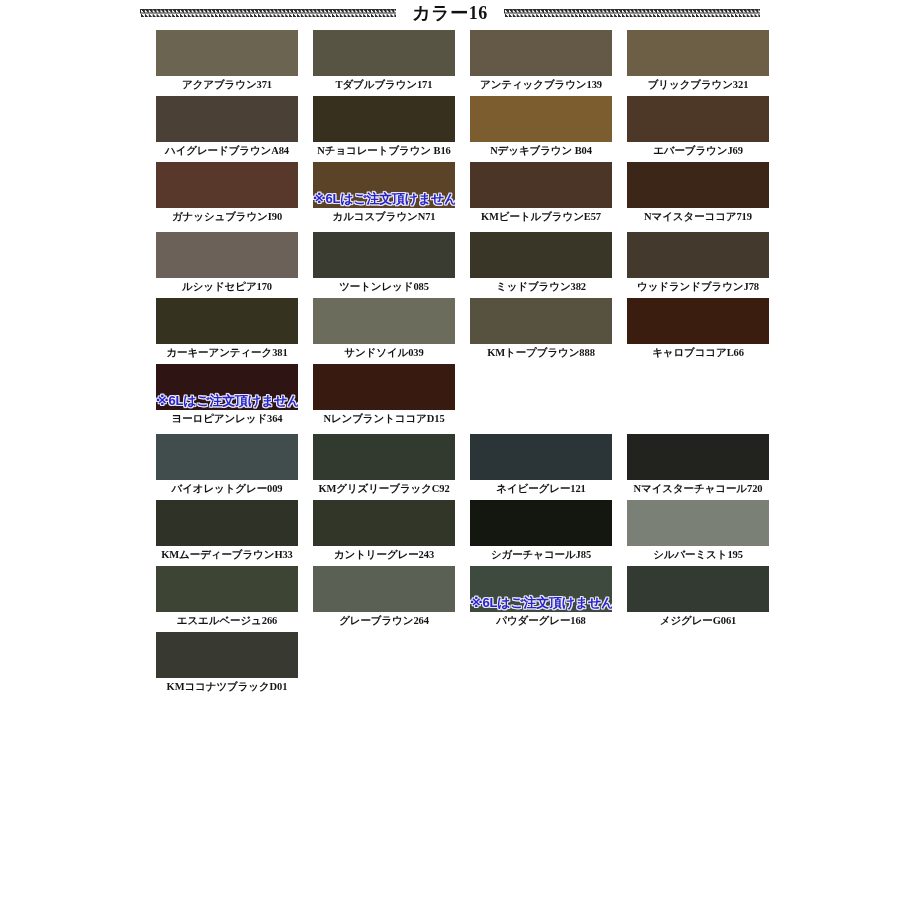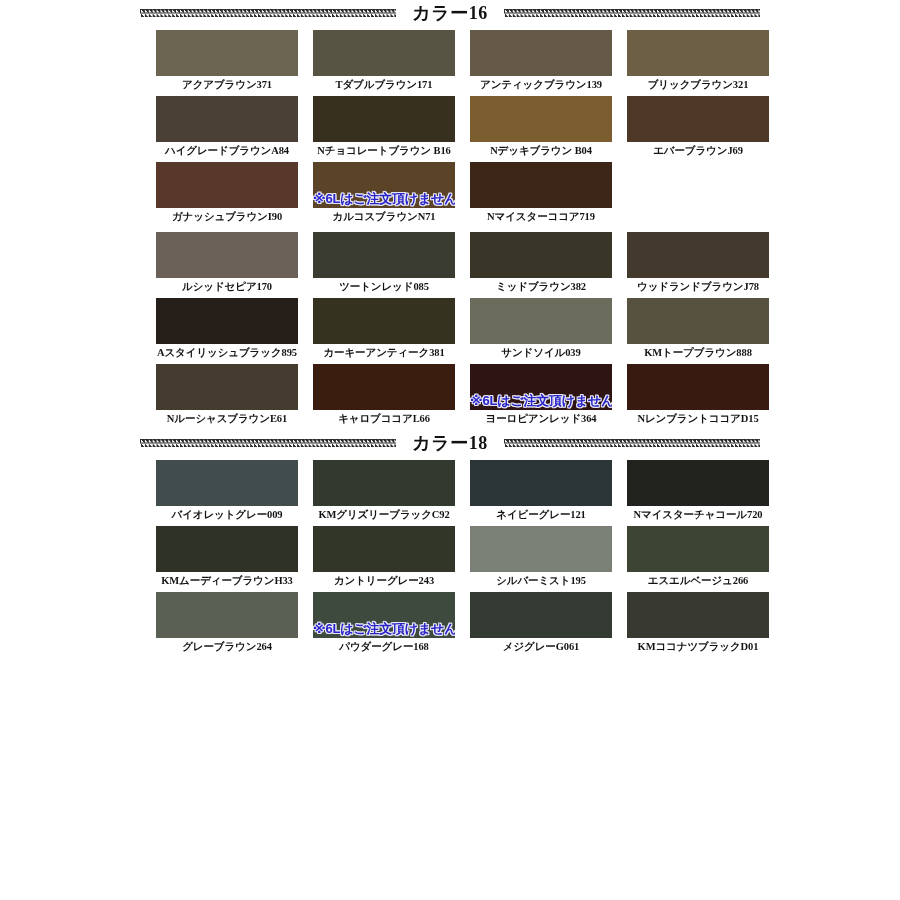--- a/index.html
+++ b/index.html
@@ -186,20 +186,24 @@
             <div class="swatch-chip" style="background: rgb(88, 56, 42);"></div>
             <span class="swatch-label">ガナッシュブラウンI90</span>
           </div>
           <div class="swatch-cell">
             <div class="swatch-chip" style="background: rgb(90, 67, 39);">
               <div class="swatch-note">※6Lはご注文頂けません</div>
             </div>
             <span class="swatch-label">カルコスブラウンN71</span>
           </div>
           <div class="swatch-cell">
+            <div class="swatch-chip" style="background: rgb(74, 53, 38);"></div>
+            <span class="swatch-label">KMビートルブラウンE57</span>
+          </div>
+          <div class="swatch-cell">
             <div class="swatch-chip" style="background: rgb(60, 38, 23);"></div>
             <span class="swatch-label">Nマイスターココア719</span>
           </div>
         </div>
       </div>
       <div class="section-block">
         <div class="swatch-grid">
           <div class="swatch-cell">
             <div class="swatch-chip" style="background: rgb(108, 97, 89);"></div>
             <span class="swatch-label">ルシッドセピア170</span>
@@ -210,61 +214,48 @@
           </div>
           <div class="swatch-cell">
             <div class="swatch-chip" style="background: rgb(57, 53, 39);"></div>
             <span class="swatch-label">ミッドブラウン382</span>
           </div>
           <div class="swatch-cell">
             <div class="swatch-chip" style="background: rgb(67, 57, 44);"></div>
             <span class="swatch-label">ウッドランドブラウンJ78</span>
           </div>
           <div class="swatch-cell">
-            <div class="swatch-chip" style="background: rgb(38, 30, 24);"></div>
-            <span class="swatch-label">Aスタイリッシュブラック895</span>
-          </div>
-          <div class="swatch-cell">
             <div class="swatch-chip" style="background: rgb(53, 50, 31);"></div>
             <span class="swatch-label">カーキーアンティーク381</span>
           </div>
           <div class="swatch-cell">
             <div class="swatch-chip" style="background: rgb(107, 108, 92);"></div>
             <span class="swatch-label">サンドソイル039</span>
           </div>
           <div class="swatch-cell">
             <div class="swatch-chip" style="background: rgb(86, 82, 63);"></div>
             <span class="swatch-label">KMトープブラウン888</span>
-          </div>
-          <div class="swatch-cell">
-            <div class="swatch-chip" style="background: rgb(69, 58, 46);"></div>
-            <span class="swatch-label">NルーシャスブラウンE61</span>
           </div>
           <div class="swatch-cell">
             <div class="swatch-chip" style="background: rgb(58, 29, 15);"></div>
             <span class="swatch-label">キャロブココアL66</span>
           </div>
           <div class="swatch-cell">
             <div class="swatch-chip" style="background: rgb(46, 20, 18);">
               <div class="swatch-note">※6Lはご注文頂けません</div>
             </div>
             <span class="swatch-label">ヨーロピアンレッド364</span>
           </div>
           <div class="swatch-cell">
             <div class="swatch-chip" style="background: rgb(56, 26, 16);"></div>
             <span class="swatch-label">NレンブラントココアD15</span>
           </div>
         </div>
       </div>
       <div class="section-block">
-        <div class="section-header">
-          <span class="rule"></span>
-          <span class="section-title">カラー18</span>
-          <span class="rule"></span>
-        </div>
         <div class="swatch-grid">
           <div class="swatch-cell">
             <div class="swatch-chip" style="background: rgb(65, 77, 76);"></div>
             <span class="swatch-label">バイオレットグレー009</span>
           </div>
           <div class="swatch-cell">
             <div class="swatch-chip" style="background: rgb(50, 58, 47);"></div>
             <span class="swatch-label">KMグリズリーブラックC92</span>
           </div>
           <div class="swatch-cell">
@@ -275,20 +266,24 @@
             <div class="swatch-chip" style="background: rgb(34, 35, 31);"></div>
             <span class="swatch-label">Nマイスターチャコール720</span>
           </div>
           <div class="swatch-cell">
             <div class="swatch-chip" style="background: rgb(47, 51, 39);"></div>
             <span class="swatch-label">KMムーディーブラウンH33</span>
           </div>
           <div class="swatch-cell">
             <div class="swatch-chip" style="background: rgb(50, 54, 41);"></div>
             <span class="swatch-label">カントリーグレー243</span>
+          </div>
+          <div class="swatch-cell">
+            <div class="swatch-chip" style="background: rgb(20, 23, 15);"></div>
+            <span class="swatch-label">シガーチャコールJ85</span>
           </div>
           <div class="swatch-cell">
             <div class="swatch-chip" style="background: rgb(123, 128, 118);"></div>
             <span class="swatch-label">シルバーミスト195</span>
           </div>
           <div class="swatch-cell">
             <div class="swatch-chip" style="background: rgb(61, 68, 52);"></div>
             <span class="swatch-label">エスエルベージュ266</span>
           </div>
           <div class="swatch-cell">

